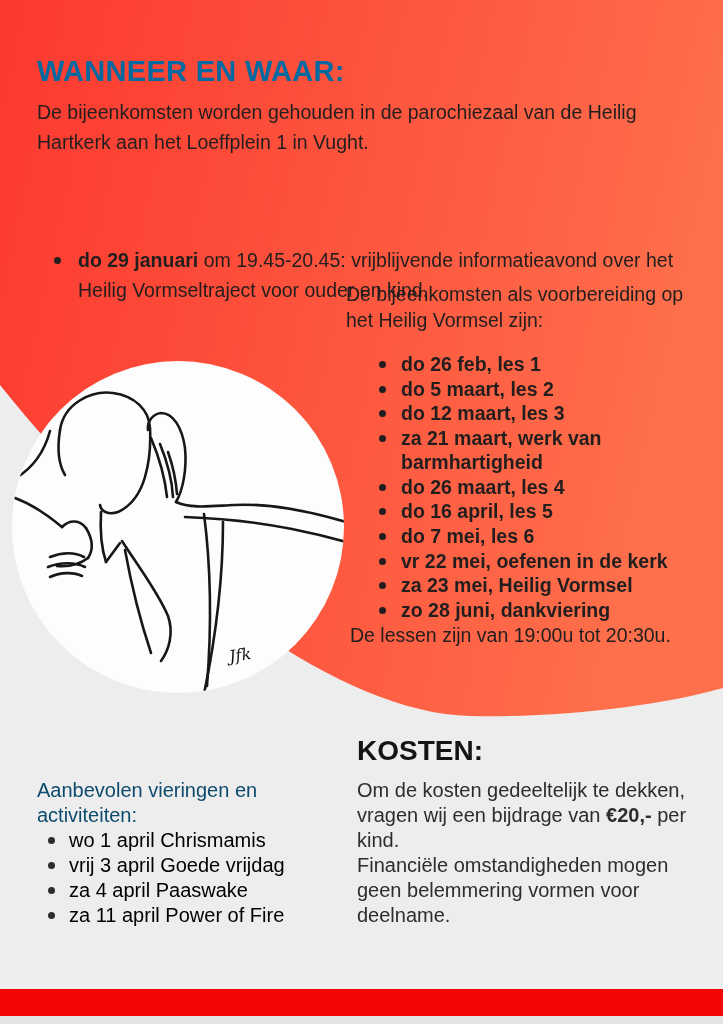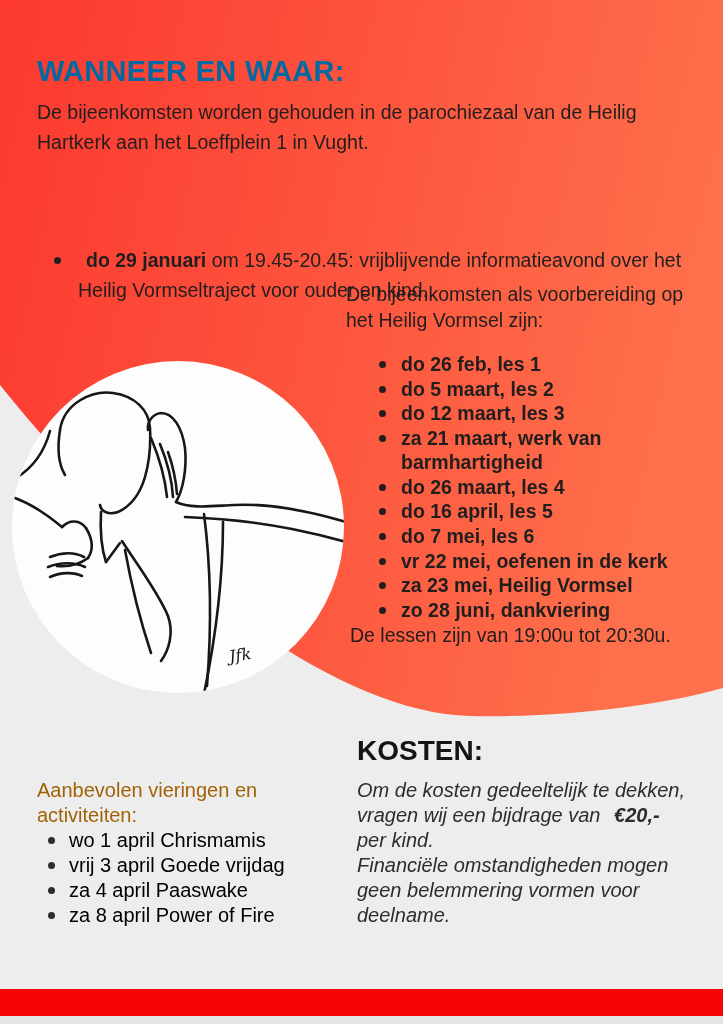--- a/index.html
+++ b/index.html
@@ -50,46 +50,46 @@
     position:absolute; left:350px; top:624px; width:360px; margin:0;
     font-size:19.5px;
   }
 
   .kosten-title {
     position:absolute; left:357px; top:735px; margin:0;
     font-size:28px; font-weight:700; color:#161313;
   }
   .activities-header {
     position:absolute; left:37px; top:778px; width:230px; margin:0;
-    font-size:20px; line-height:1.25; color:#a16207;
+    font-size:20px; line-height:1.25; color:#0c4a6e;
   }
   .activities-list {
     position:absolute; left:37px; top:828px; width:300px; margin:0; padding:0;
     list-style:none; font-size:20px; line-height:1.25; color:#000000;
   }
   .activities-list li { position:relative; padding-left:32px; }
   .activities-list li::before {
     content:""; position:absolute; left:11px; top:9px;
     width:7px; height:7px; border-radius:50%; background:#2e2c2c;
   }
   .kosten-body {
     position:absolute; left:357px; top:778px; width:332px; margin:0;
-    font-size:20px; line-height:1.25; color:#2e2c2c;font-style:italic;
+    font-size:20px; line-height:1.25; color:#2e2c2c;
   }
   .kosten-body p { margin:0; }
 
   .stripe-red {
     position:absolute; left:0; top:989px; width:723px; height:27px;
     background:#f60505;
   }
   .bottom-strip {
     position:absolute; left:0; top:1016px; width:723px; height:8px;
     background:#e4e4e4;
   }
-  .bold { font-weight:700;margin-left:8px; }
+  .bold { font-weight:700; }
 </style>
 </head>
 <body>
 
 <div class="page">
 
   <svg class="bg-svg" width="723" height="1024" viewBox="0 0 723 1024">
     <defs>
       <linearGradient id="blobGrad" x1="0" y1="0" x2="1" y2="0.22">
         <stop offset="0" stop-color="#fc382f"></stop>
@@ -159,21 +159,21 @@
   <p class="schedule-footer">De lessen zijn van 19:00u tot 20:30u.</p>
 
   <h2 class="kosten-title">KOSTEN:</h2>
 
   <p class="activities-header">Aanbevolen vieringen en activiteiten:</p>
 
   <ul class="activities-list">
     <li>wo 1 april Chrismamis</li>
     <li>vrij 3 april Goede vrijdag</li>
     <li>za 4 april Paaswake</li>
-    <li>za 8 april Power of Fire</li>
+    <li>za 11 april Power of Fire</li>
   </ul>
 
   <div class="kosten-body">
     <p><span>Om de kosten gedeeltelijk te dekken, vragen wij een bijdrage van </span><span class="bold">€20,-</span><span> per kind.</span></p>
     <p>Financiële omstandigheden mogen geen belemmering vormen voor deelname.</p>
   </div>
 
   <div class="stripe-red"></div>
   <div class="bottom-strip"></div>
 

